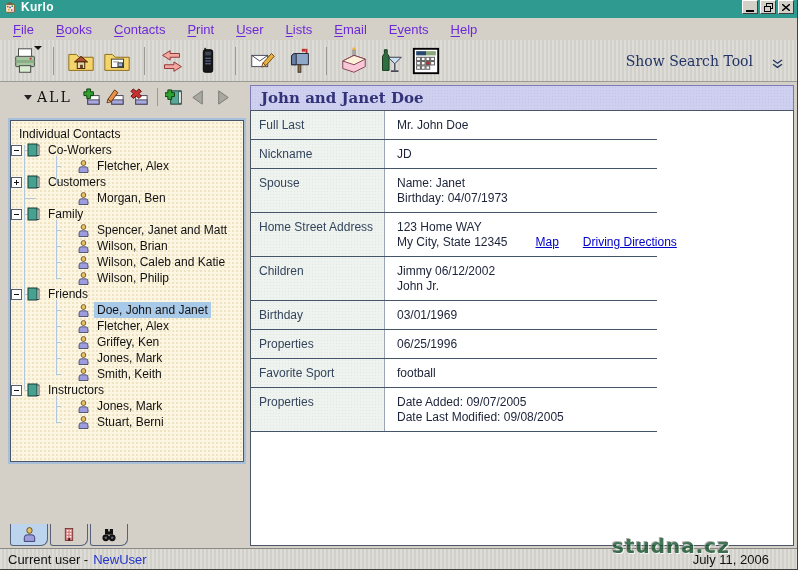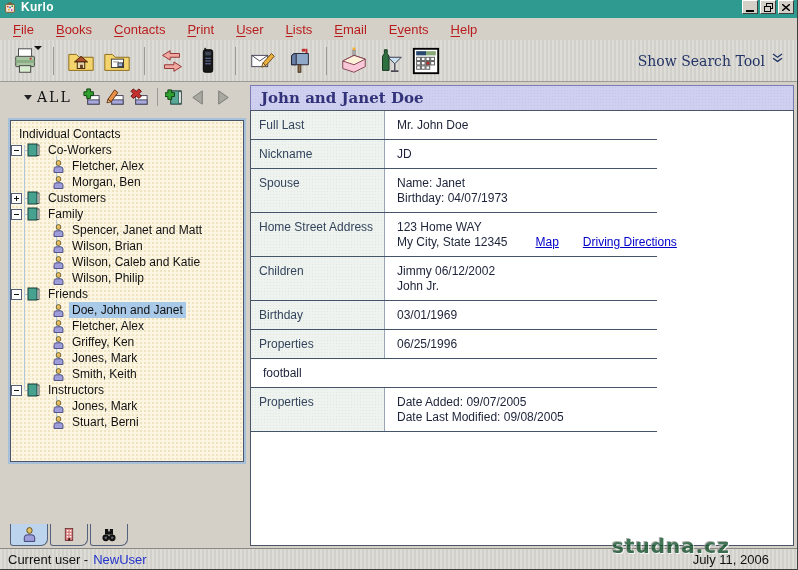--- a/index.html
+++ b/index.html
@@ -12,34 +12,34 @@
   .titlebar{position:absolute;left:0;top:0;width:100%;height:18px;background:var(--titlebar,#2F9A8F);
             display:flex;align-items:flex-start;padding:0 3px}
   .title-text{color:#fff;font-weight:bold;font-size:12px;margin-left:4px;letter-spacing:.3px}
   .win-controls{margin-left:auto;display:flex;gap:2px}
   .win-btn{width:16px;height:14px;background:#D4D0C8;border:1px solid;border-color:#fff #404040 #404040 #fff;
            display:flex;align-items:center;justify-content:center}
   .min-glyph{width:8px;height:2px;background:#000;margin-top:8px}
 
   
   .menubar{position:absolute;left:0;top:18px;width:100%;height:22px;background:#D4D0C8;display:flex;
-           align-items:center;padding-left:2px;font-size:13px;color:#b91c1c}
+           align-items:center;padding-left:2px;font-size:13px;color:#6d28d9}
   .menu-item{padding:3px 11px;white-space:nowrap}
   .menu-item u{text-underline-offset:2px}
 
   
   .toolbar{position:absolute;left:0;top:40px;width:100%;height:42px;
            background:repeating-linear-gradient(90deg,#DEDCD6 0 2px,#D2D0CA 2px 4px);
            border-bottom:1px solid #9a9a94;display:flex;align-items:center;padding-left:8px}
   .tb-btn{width:36px;height:36px;display:flex;align-items:center;justify-content:center;position:relative;flex:none}
   .tb-sep{width:1px;height:28px;background:#9a9a94;margin:0 9px;flex:none}
   .dd-tri{position:absolute;right:2px;top:3px;width:0;height:0;border-left:4px solid transparent;
           border-right:4px solid transparent;border-top:4px solid #111}
   .search-toggle{margin-left:auto;margin-right:14px;font-family:"DejaVu Serif","Liberation Serif",serif;
-                 color:#223366;font-size:14px;display:flex;align-items:flex-start;gap:7px;white-space:nowrap}
+                 color:#223366;font-size:14px;display:flex;align-items:flex-end;gap:19px;white-space:nowrap}
 
   
   .listbar{position:absolute;left:0;top:82px;width:250px;height:30px;display:flex;align-items:center;
            padding-left:24px;background:#D4D0C8}
   .filter-dd{display:flex;align-items:center;gap:5px;font-family:"DejaVu Serif","Liberation Serif",serif;
              font-size:14px;letter-spacing:2px;color:#111;margin-right:8px}
   .tri{width:0;height:0;border-left:4px solid transparent;border-right:4px solid transparent;border-top:5px solid #222}
   .sm-btn{width:24px;height:22px;display:flex;align-items:center;justify-content:center;flex:none}
   .sm-sep{width:1px;height:18px;background:#9a9a94;margin:0 5px;flex:none}
 
@@ -53,21 +53,21 @@
   
   .left-region{position:absolute;left:0;top:112px;width:250px;height:436px;background:#D4D0C8}
   .tree-frame{position:absolute;left:8px;top:6px;width:238px;height:346px;border:2px solid #A6C0DC;background:#A6C0DC}
   .tree-inner{position:absolute;inset:0;border:1px solid #4A5568;overflow:hidden;
               background-color:var(--tree_bg,#FBF5E1);
               background-image:radial-gradient(#EFE3C2 1px,transparent 1px);background-size:4px 4px}
   .tree{position:relative;padding-top:5px;font-size:12px;color:#111;width:100%;height:100%}
   .tree-root{padding-left:8px;height:16px;line-height:16px;white-space:nowrap}
   .tree-row{height:16px;display:flex;align-items:center;position:relative;z-index:1;white-space:nowrap}
   .tree-row.group{padding-left:0}
-  .tree-row.contact{padding-left:42px}
+  .tree-row.contact{padding-left:67px}
   .tgl{width:11px;height:11px;background:#fff;border:1px solid #55617A;position:relative;flex:none}
   .tgl::before{content:"";position:absolute;left:2px;top:4px;width:5px;height:1px;background:#111}
   .tgl.collapsed::after{content:"";position:absolute;left:4px;top:2px;width:1px;height:5px;background:#111}
   .node-icon{flex:none;display:flex;margin-left:5px}
   .tree-row.contact .node-icon{margin-left:0}
   .tree-label{margin-left:5px;padding:1px 3px}
   .tree-label.selected{background:var(--selection,#A9C9E9)}
   .cline{position:absolute;background:#B2C6DC;z-index:0}
 
   
@@ -333,38 +333,38 @@
             </div>
             <div class="tree-row contact">
               <div class="node-icon">
                 <svg width="11" height="13" viewBox="0 0 11 13">
                   <ellipse cx="5.5" cy="3" rx="2.3" ry="2.5" fill="#E6C162" stroke="#5a4a1a" stroke-width="0.8"></ellipse>
                   <path d="M1 12.5 V9.2 Q1 6.8 3.4 6.8 h4.2 Q10 6.8 10 9.2 V12.5 Z" fill="#9D9DDC" stroke="#3a3a6a" stroke-width="0.8"></path>
                 </svg>
               </div>
               <div class="tree-label">Fletcher, Alex</div>
             </div>
-            <div class="tree-row contact">
-              <div class="node-icon">
-                <svg width="11" height="13" viewBox="0 0 11 13">
-                  <ellipse cx="5.5" cy="3" rx="2.3" ry="2.5" fill="#E6C162" stroke="#5a4a1a" stroke-width="0.8"></ellipse>
-                  <path d="M1 12.5 V9.2 Q1 6.8 3.4 6.8 h4.2 Q10 6.8 10 9.2 V12.5 Z" fill="#9D9DDC" stroke="#3a3a6a" stroke-width="0.8"></path>
-                </svg>
-              </div>
-              <div class="tree-label">Morgan, Ben</div>
-            </div>
             <div class="tree-row group">
               <div class="tgl collapsed"></div>
               <div class="node-icon">
                 <svg width="13" height="14" viewBox="0 0 13 14">
                   <rect x="9.5" y="2" width="2.5" height="10.5" fill="#fff" stroke="#222" stroke-width="0.8"></rect>
                   <rect x="1" y="1" width="9" height="12" fill="#47A18F" stroke="#163f38" stroke-width="1"></rect>
                 </svg>
               </div>
               <div class="tree-label">Customers</div>
+            </div>
+            <div class="tree-row contact">
+              <div class="node-icon">
+                <svg width="11" height="13" viewBox="0 0 11 13">
+                  <ellipse cx="5.5" cy="3" rx="2.3" ry="2.5" fill="#E6C162" stroke="#5a4a1a" stroke-width="0.8"></ellipse>
+                  <path d="M1 12.5 V9.2 Q1 6.8 3.4 6.8 h4.2 Q10 6.8 10 9.2 V12.5 Z" fill="#9D9DDC" stroke="#3a3a6a" stroke-width="0.8"></path>
+                </svg>
+              </div>
+              <div class="tree-label">Morgan, Ben</div>
             </div>
             <div class="tree-row group">
               <div class="tgl"></div>
               <div class="node-icon">
                 <svg width="13" height="14" viewBox="0 0 13 14">
                   <rect x="9.5" y="2" width="2.5" height="10.5" fill="#fff" stroke="#222" stroke-width="0.8"></rect>
                   <rect x="1" y="1" width="9" height="12" fill="#47A18F" stroke="#163f38" stroke-width="1"></rect>
                 </svg>
               </div>
               <div class="tree-label">Family</div>
@@ -590,20 +590,21 @@
             <div class="line">03/01/1969</div>
           </div>
         </div>
         <div class="drow">
           <div class="dlabel">Properties</div>
           <div class="dvalue">
             <div class="line">06/25/1996</div>
           </div>
         </div>
         <div class="drow">
+          <div class="dlabel">Favorite Sport</div>
           <div class="dvalue">
             <div class="line">football</div>
           </div>
         </div>
         <div class="drow">
           <div class="dlabel">Properties</div>
           <div class="dvalue">
             <div class="line">Date Added: 09/07/2005</div>
             <div class="line">Date Last Modified: 09/08/2005</div>
           </div>

